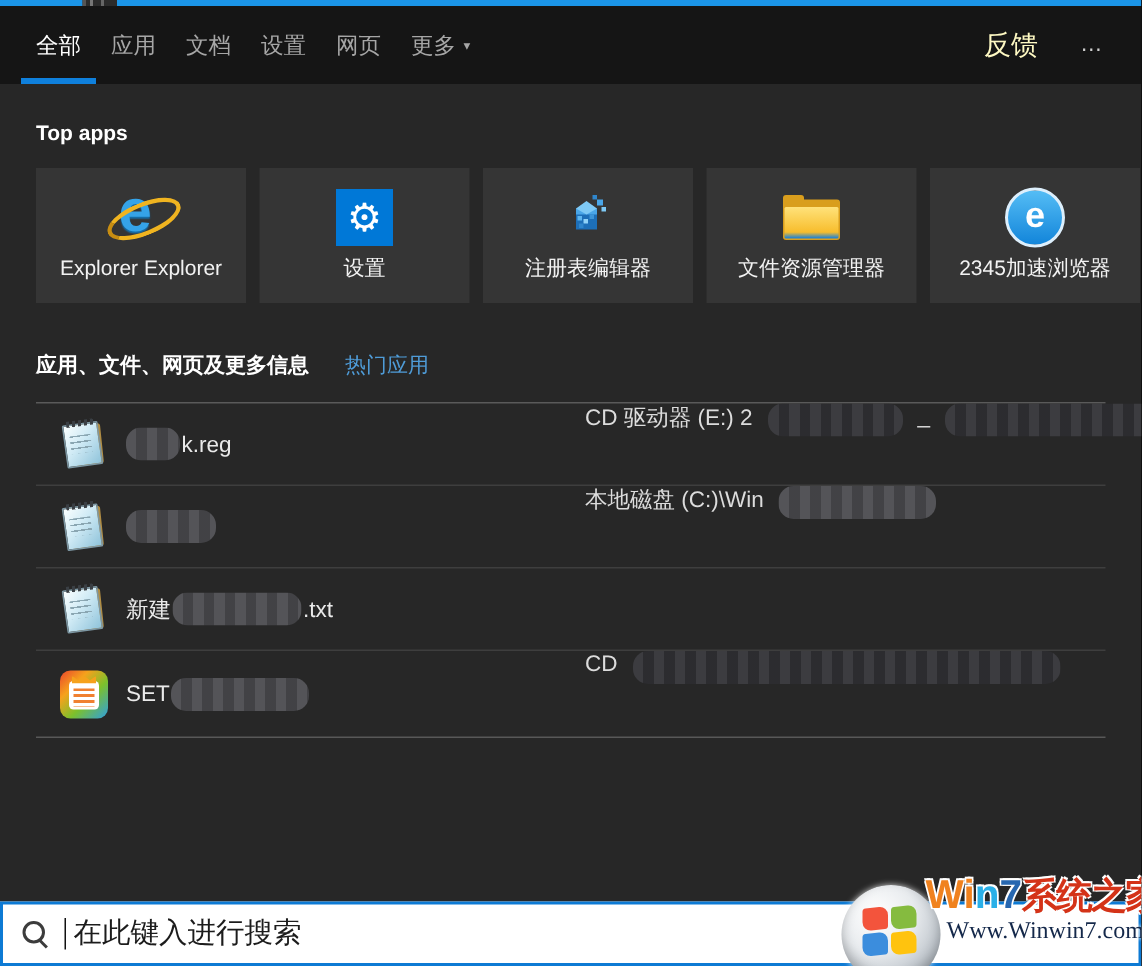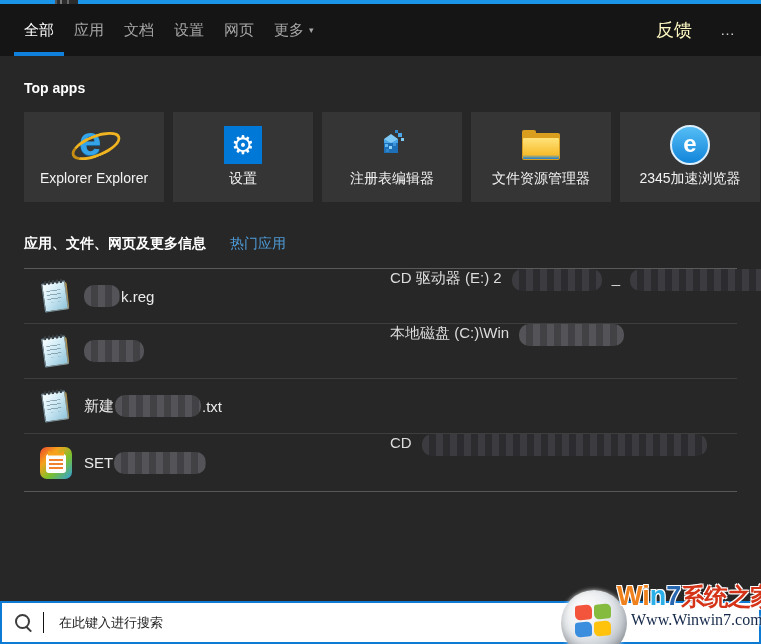--- a/index.html
+++ b/index.html
@@ -94,21 +94,21 @@
   .setupico .tlines{position:absolute;left:9px;top:12px;width:14px;height:12px;
             background-image:repeating-linear-gradient(180deg,#f08030 0 2px,transparent 2px 4px);}
 
   
   .search-bar{position:absolute;left:0;right:0;bottom:0;height:43px;background:#fff;
               border:2px solid #0d7ad4;box-sizing:border-box;display:flex;align-items:center;z-index:5;}
   .mag{position:relative;width:18px;height:18px;margin-left:13px;flex:0 0 auto;}
   .mag .lens{position:absolute;left:0;top:0;width:11px;height:11px;border:2px solid #3c3c3c;border-radius:50%;}
   .mag .handle{position:absolute;left:12px;top:12px;width:7px;height:2px;background:#3c3c3c;transform:rotate(45deg);transform-origin:0 0;}
   .caret{width:1px;height:21px;background:#111;margin-left:10px;}
-  .search-input{border:none;outline:none;flex:1;margin-left:13px;font-size:13px;color:#ec4899;
+  .search-input{border:none;outline:none;flex:1;margin-left:3px;font-size:19px;color:#ec4899;
                 font-family:"Liberation Sans","DejaVu Sans",sans-serif;background:transparent;}
   .search-input::placeholder{color:#1c1c1c;opacity:1;}
 
   
   .watermark{position:absolute;right:0;bottom:0;width:202px;height:64px;z-index:10;}
   .orb{position:absolute;left:2px;bottom:-12px;width:66px;height:66px;border-radius:50%;
        background:radial-gradient(circle at 35% 30%,#ffffff 0%,#e8ebee 40%,#b9c0c7 75%,#8f979f 100%);
        box-shadow:0 0 4px rgba(255,255,255,.8),inset 0 -4px 8px rgba(0,0,0,.25);}
   .flag{position:absolute;left:14px;top:14px;width:38px;height:34px;}
   .flag i{position:absolute;width:17px;height:15px;border-radius:2px 6px 2px 6px;}

